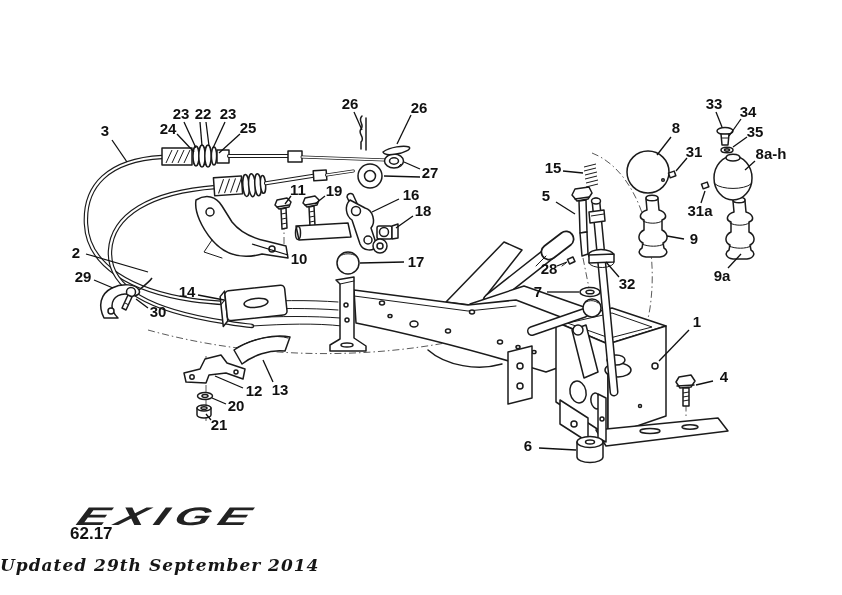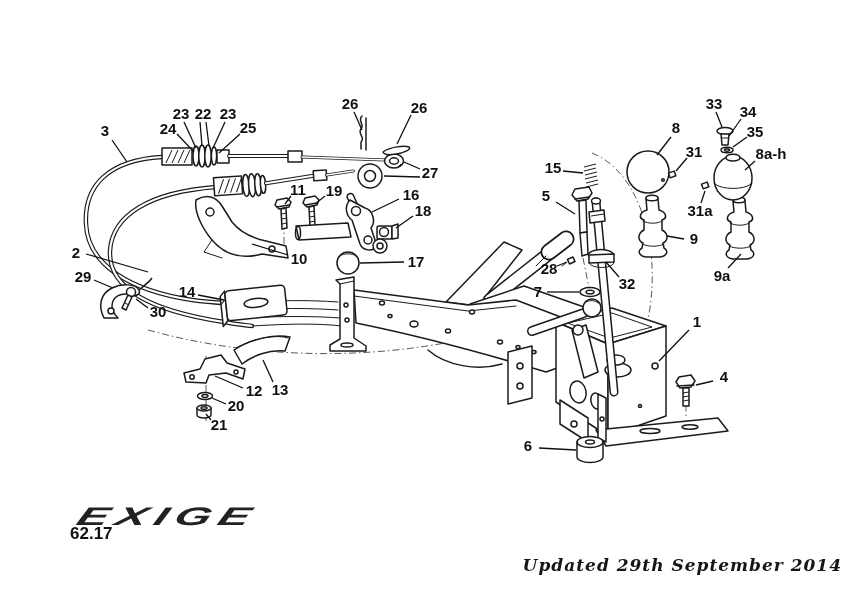--- a/index.html
+++ b/index.html
@@ -15,21 +15,21 @@
   .hatch{stroke:#1b1b1b;stroke-width:1;}
   .dash{fill:none;stroke:#5a5a5a;stroke-width:1;stroke-dasharray:7 3 1.5 3;}
   .co{font:bold 15px "Liberation Sans",sans-serif;fill:#101010;text-anchor:middle;}
   .leader{stroke:#101010;stroke-width:1.3;}
   
   .logo-text{position:absolute;left:72px;top:496px;color:#222;
     font:italic bold 31px "Liberation Sans",sans-serif;letter-spacing:5px;
     transform:skewX(-22deg) scaleX(1.5) scaleY(0.82);transform-origin:left bottom;}
   .section-code{position:absolute;left:70px;top:524px;color:#111;
     font:bold 17px "Liberation Sans",sans-serif;}
-  .footer-note{position:absolute;left:0;top:555px;width:842px;text-align:right;color:#161616;
+  .footer-note{position:absolute;left:0;top:555px;width:842px;text-align:left;color:#161616;
     font:italic bold 17px "DejaVu Serif",serif;letter-spacing:1px;}
 </style>
 </head>
 <body>
 
 <div id="page">
 <svg id="art" width="842" height="595" viewBox="0 0 842 595">
 
   <g>
     <path class="dash" d="M592,153 C636,170 660,238 650,308 C646,334 636,354 622,366"></path>

